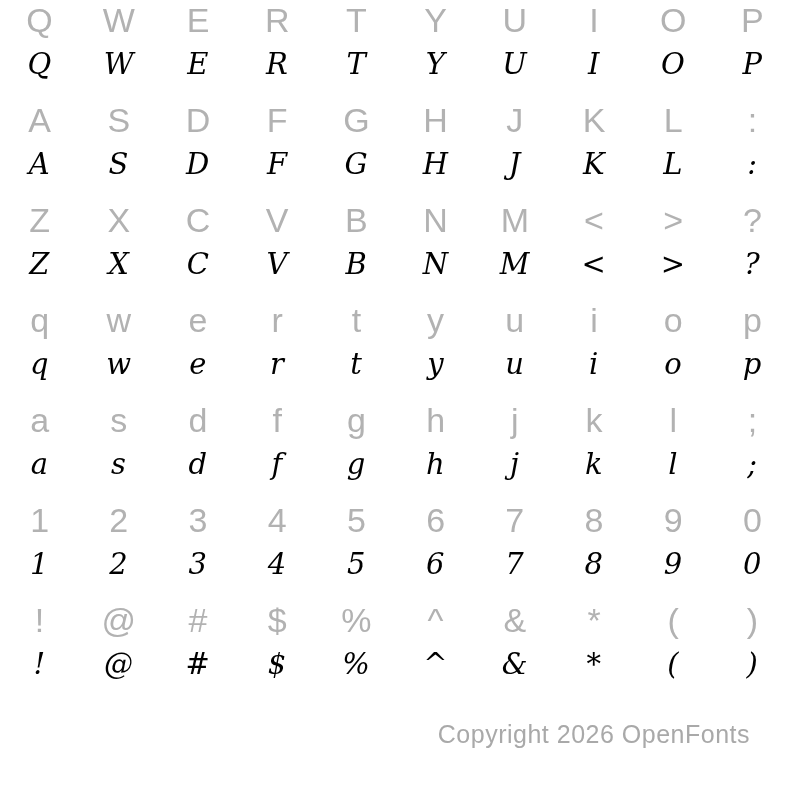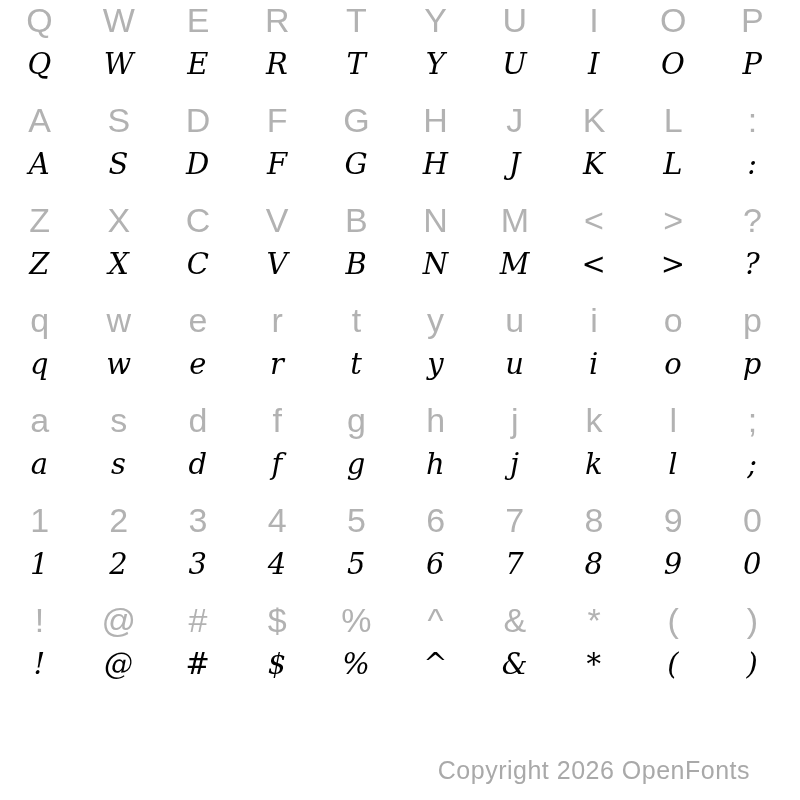--- a/index.html
+++ b/index.html
@@ -44,21 +44,21 @@
     color: #000000;
     font-family: "DejaVu Serif", serif;
     font-style: italic;
     font-size: 29px;
     font-weight: 500;
     letter-spacing: 0.5px;
   }
   .footer-copyright {
     position: absolute;
     right: 50px;
-    top: 756px;
+    top: 720px;
     font-family: "Liberation Sans", sans-serif;
     font-size: 25px;
     color: #a9a9a9;
     letter-spacing: 0.5px;
   }
 </style>
 </head>
 <body>
 
 <div class="page">

